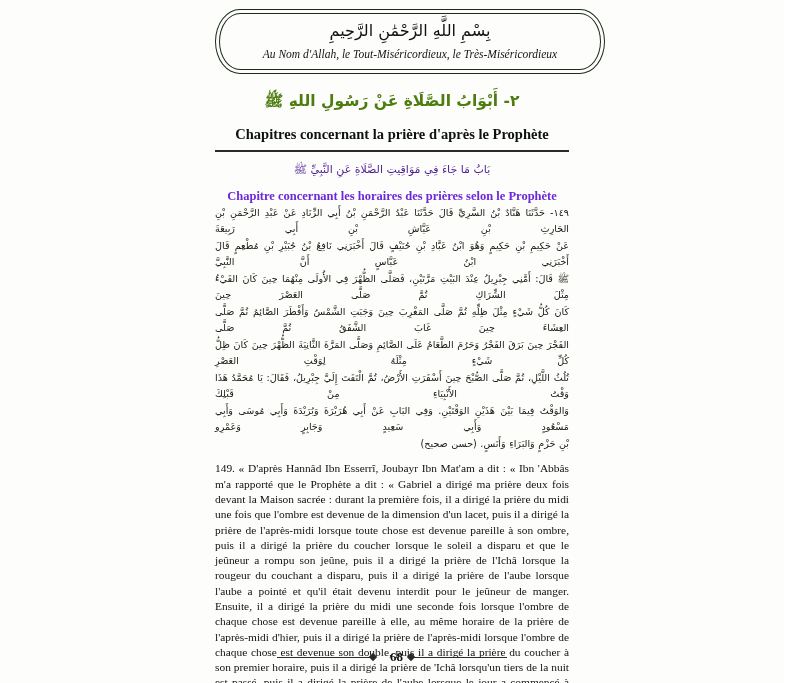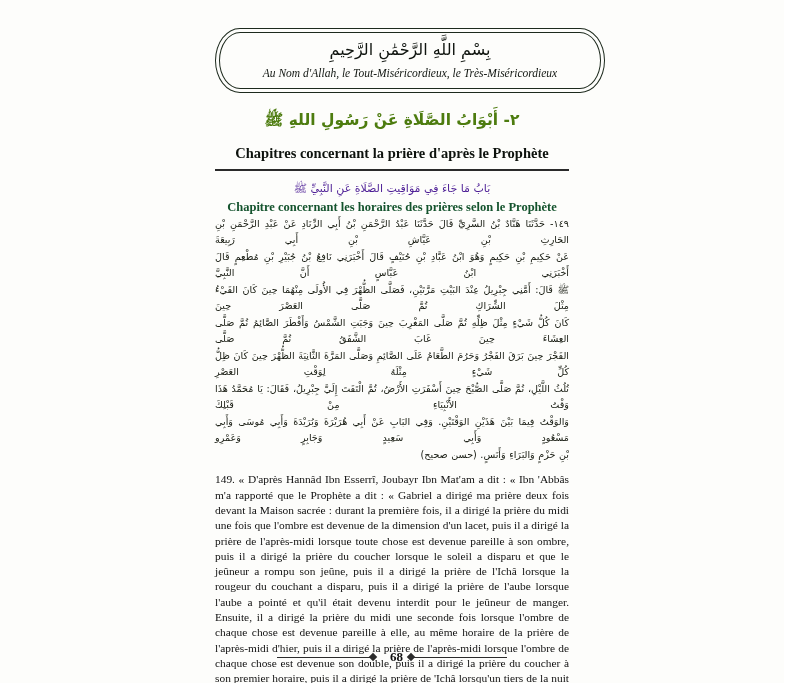--- a/index.html
+++ b/index.html
@@ -12,21 +12,21 @@
     height: 683px;
     overflow: hidden;
     font-family: "Liberation Serif", serif;
   }
   .page {
     position: relative;
     width: 784px;
     height: 683px;
     background: #fdfdfb;
     box-sizing: border-box;
-    padding: 24px 215px 10px 215px;
+    padding: 5px 215px 10px 215px;
   }
   
   .basmala-frame {
     position: relative;
     width: 372px;
     margin: 4px auto 0 auto;
     border: 1.6px solid #1d2a1d;
     border-radius: 26px / 34px;
     padding: 9px 8px 11px 8px;
     text-align: center;
@@ -93,22 +93,22 @@
     direction: rtl;
     font-size: 11px;
     font-weight: normal;
     color: #4c1d95;
     line-height: 1.7;
   }
   .subchapter-fr {
     font-family: "Liberation Serif", serif;
     font-size: 12.5px;
     font-weight: bold;
-    color: #14532d;
-    margin-top: 2px;
+    color: #6d28d9;
+    margin-top: 10px;
     line-height: 1.25;
   }
   
   .arabic-body {
     font-family: "DejaVu Sans", sans-serif;
     direction: rtl;
     text-align: justify;
     font-size: 9.6px;
     line-height: 1.72;
     color: #15190f;

